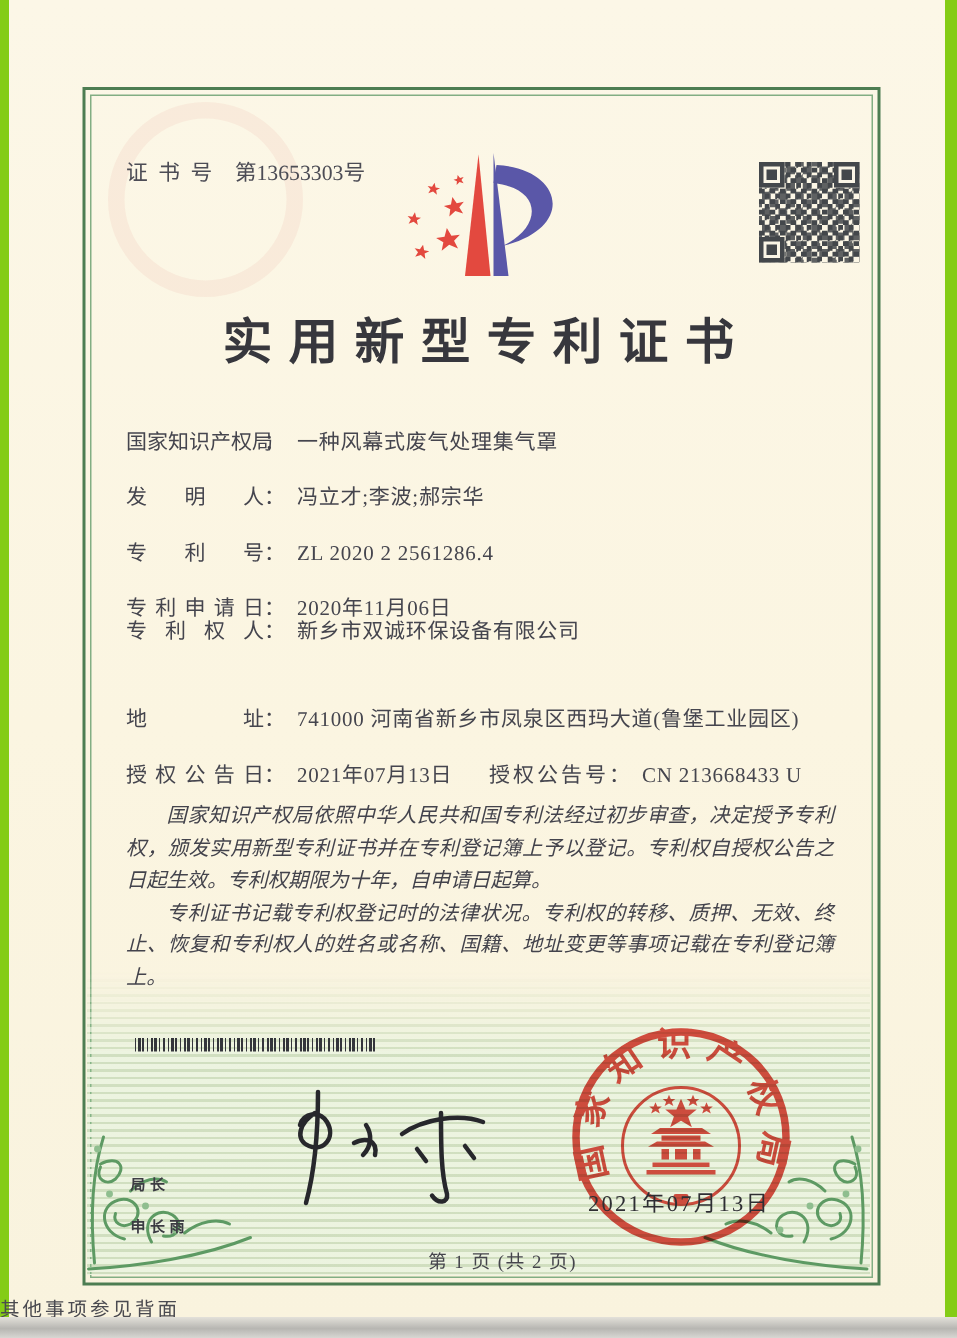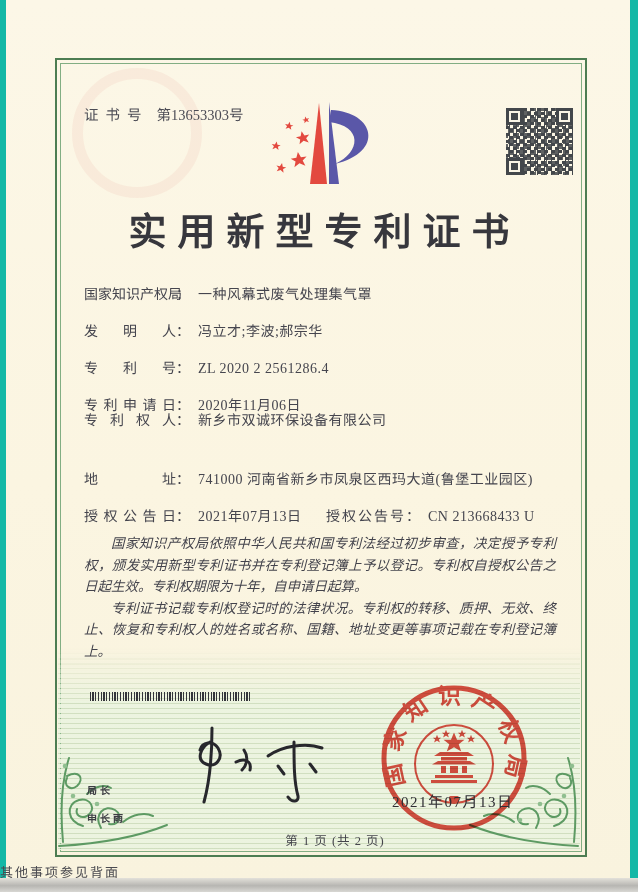--- a/index.html
+++ b/index.html
@@ -1,34 +1,34 @@
 <!DOCTYPE html>
 <html lang="zh-CN"><head>
 <meta charset="utf-8">
 <style>
   html,body{margin:0;padding:0;background:#ffffff;}
   .scan{position:relative;width:638px;height:892px;overflow:hidden;
-        font-family:"Liberation Serif","DejaVu Serif",serif;background:#14b8a6;}
+        font-family:"Liberation Serif","DejaVu Serif",serif;background:#84cc16;}
   .paper{position:absolute;left:6px;top:0;width:624px;height:880px;
          background:linear-gradient(180deg,#fcf7e7 0%,#fbf5e1 55%,#f9f3de 100%);}
   .scan-shadow{position:absolute;left:0;top:878px;width:638px;height:14px;
          background:linear-gradient(180deg,#e3e1da 0%,#b7b6b2 55%,#d8d7d3 100%);}
   .frame{position:absolute;left:55px;top:58px;width:528px;height:795px;
          border:2px solid #4d7d52;}
   .frame-inner{position:absolute;inset:3px;border:1px solid #82ae83;}
   .green-zone{position:absolute;left:58px;top:648px;width:522px;height:202px;
          background:repeating-linear-gradient(180deg,rgba(142,190,142,.38) 0 1.5px,rgba(235,243,223,.95) 1.5px 5px);
          -webkit-mask:linear-gradient(180deg,transparent 0,#000 55px);
          mask:linear-gradient(180deg,transparent 0,#000 55px);}
   .ghost-seal{position:absolute;left:72px;top:68px;width:108px;height:108px;border-radius:50%;
          border:11px solid rgba(219,118,106,.09);}
   .cert-no{position:absolute;left:84px;top:103px;font-size:14.5px;color:#4c4c55;}
   .cert-no .lbl{letter-spacing:7px;margin-right:8px;}
   .title{position:absolute;left:0;top:201px;width:638px;text-align:center;
-         font-size:38px;font-weight:700;color:#37373d;letter-spacing:11px;text-indent:11px;}
+         font-size:33px;font-weight:700;color:#37373d;letter-spacing:11px;text-indent:11px;}
   .row{position:absolute;left:84px;font-size:14px;color:#45454e;white-space:nowrap;}
   .flabel{display:inline-block;width:92px;text-align:justify;text-align-last:justify;vertical-align:top;}
   .colon{margin-right:8px;}
   .fvalue{letter-spacing:.5px;}
   .g2{position:absolute;left:242px;top:0;white-space:nowrap;}
   .g2 .flabel2{letter-spacing:2px;margin-top:28px;}
   .paras{position:absolute;left:84px;top:533px;width:472px;font-size:13.5px;line-height:21.5px;
          color:#43434c;text-align:justify;}
   .paras p{margin:0;text-indent:2em;font-style:italic;}
   .barcode{position:absolute;left:90px;top:692px;width:160px;height:9px;

